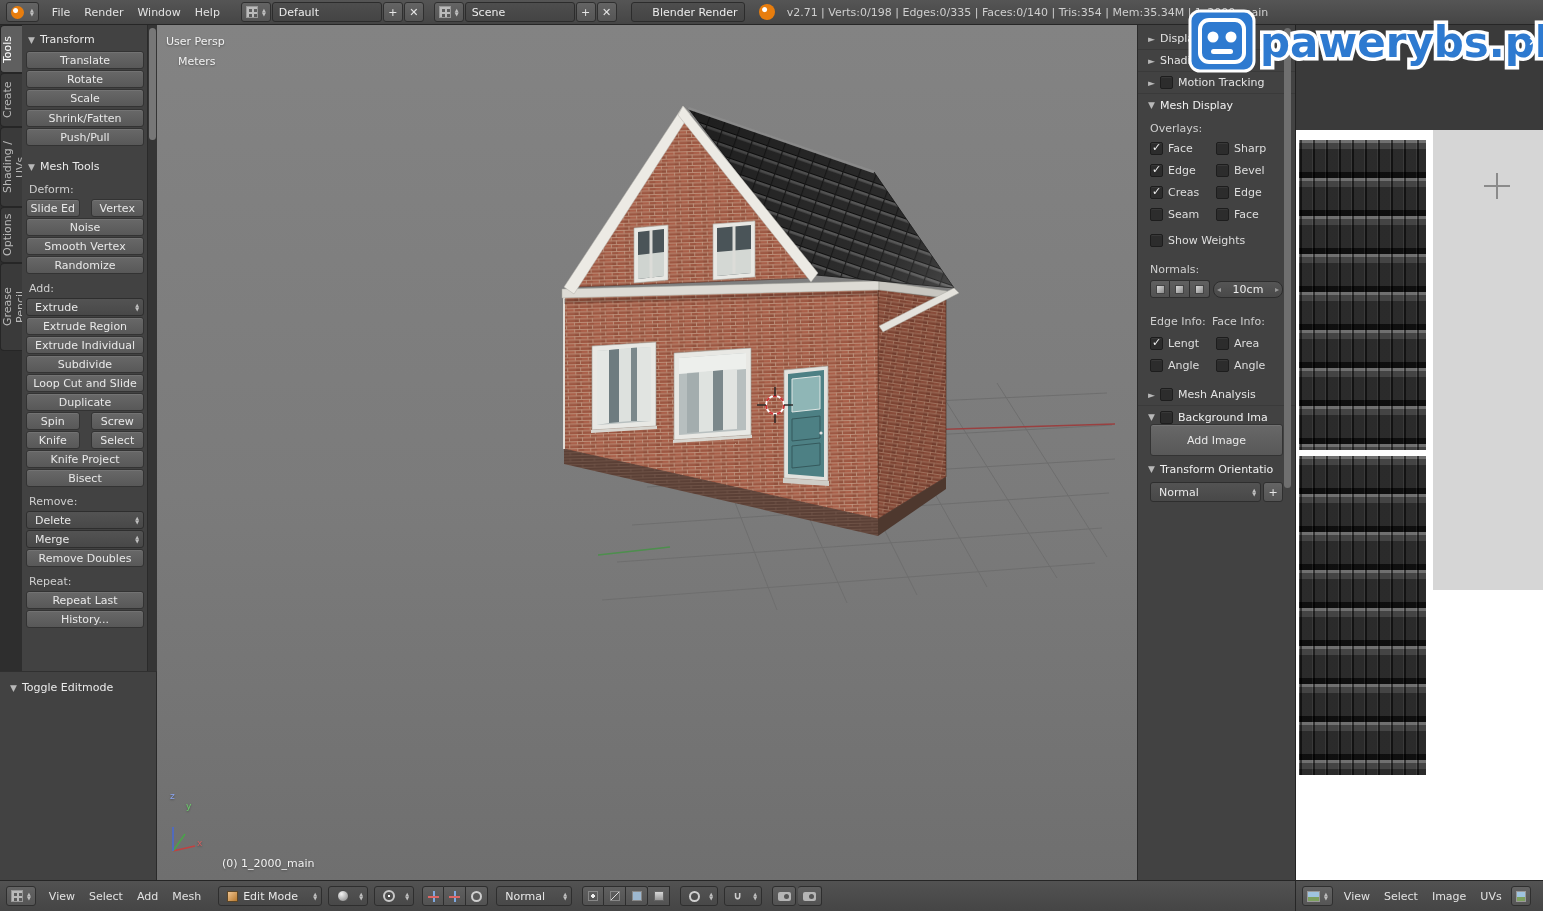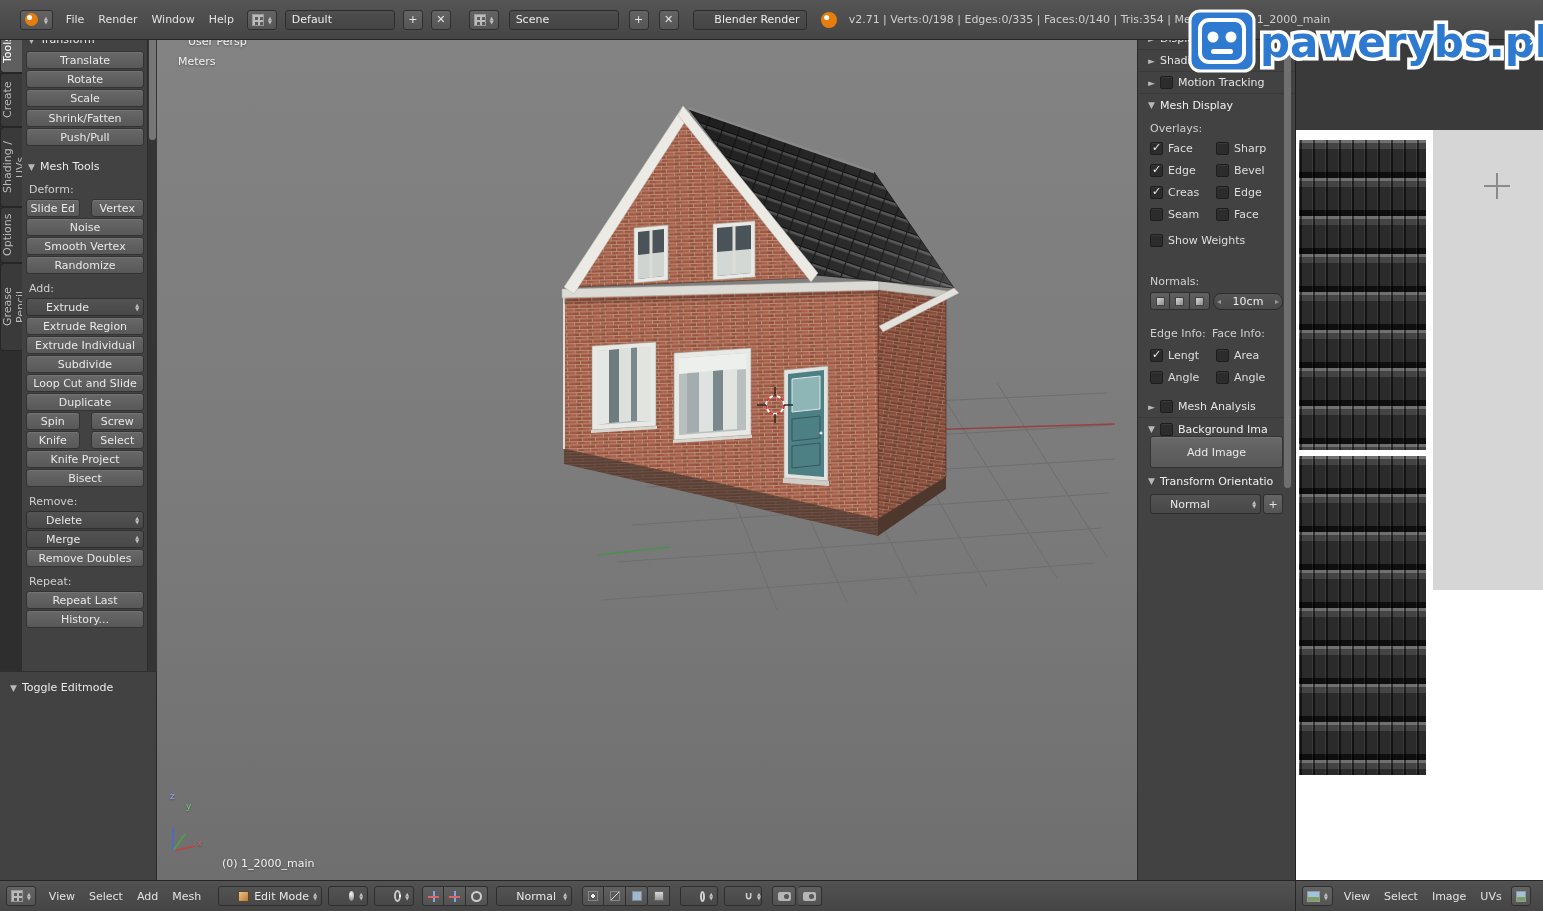--- a/index.html
+++ b/index.html
@@ -5,21 +5,21 @@
   * { margin:0; padding:0; box-sizing:border-box; }
   html,body { width:1543px; height:911px; overflow:hidden; }
   body { font-family:"DejaVu Sans", sans-serif; font-size:11px; color:#d8d8d8; background:#3f3f3f; position:relative; }
 
   
   .menu { padding:4px 7px; color:#e2e2e2; cursor:pointer; border-radius:3px; }
   .btn { display:flex; align-items:center; justify-content:center; height:18px;
          background:linear-gradient(#686868,#585858); border:1px solid #333;
          border-radius:3px; color:#e8e8e8; cursor:pointer;
          box-shadow:inset 0 1px rgba(255,255,255,0.08); white-space:nowrap; overflow:hidden; }
-  .dd   { display:flex; align-items:center; height:18px; padding:0 4px 0 19px;
+  .dd   { display:flex; align-items:center; height:18px; padding:0 4px 0 8px;
           background:linear-gradient(#535353,#484848); border:1px solid #2e2e2e;
           border-radius:3px; color:#e8e8e8; cursor:pointer; white-space:nowrap; overflow:hidden; }
   .dd-arrows { display:flex; flex-direction:column; margin-left:auto; font-size:5px; line-height:4px; color:#c0c0c0; padding-left:4px; }
   .dd-arrows::before { content:"▲"; }
   .dd-arrows::after  { content:"▼"; }
   .hbtn { display:flex; align-items:center; justify-content:center; height:20px;
           background:linear-gradient(#646464,#555); border:1px solid #2f2f2f; border-radius:3px;
           color:#e6e6e6; cursor:pointer; padding:0 4px; }
   .field { display:flex; align-items:center; height:20px; padding:0 6px;
            background:linear-gradient(#4e4e4e,#444); border:1px solid #2c2c2c; border-radius:3px; color:#ececec; cursor:text; }
@@ -28,23 +28,23 @@
          margin-right:5px; position:relative; cursor:pointer; }
   .cbx.checked::after { content:"✓"; position:absolute; left:1px; top:-2px; font-size:11px; color:#f0f0f0; }
   .numfield { position:relative; display:flex; align-items:center; justify-content:center; height:17px;
               background:linear-gradient(#555,#494949); border:1px solid #2d2d2d; border-radius:8px;
               color:#ececec; cursor:ew-resize; }
   .numfield::before { content:"◂"; position:absolute; left:3px; font-size:8px; color:#9a9a9a; }
   .numfield::after  { content:"▸"; position:absolute; right:3px; font-size:8px; color:#9a9a9a; }
   .tri { color:#b8b8b8; font-size:9px; margin-right:5px; }
 
   
-  #topbar { position:absolute; left:0; top:0; width:1543px; height:40px;
+  #topbar { position:absolute; left:0; top:0; width:1543px; height:25px;
             background:linear-gradient(#555,#454545); border-bottom:1px solid #262626;
-            display:flex; align-items:center; padding-left:20px; z-index:5; }
+            display:flex; align-items:center; padding-left:6px; z-index:5; }
   .blender-ball { width:13px; height:13px; border-radius:50%;
                   background:radial-gradient(circle at 35% 35%, #fff 0 2px, #e87d0d 3px 100%); margin-right:2px; }
   .stats { color:#cfcfcf; margin-left:10px; white-space:nowrap; }
 
   
   #tabstrip { position:absolute; left:0; top:25px; width:22px; height:646px; background:#2e2e2e; z-index:2; }
   .vtab { writing-mode:vertical-rl; transform:rotate(180deg); text-align:center;
           color:#b9b9b9; background:#3a3a3a; border:1px solid #262626; border-left:none;
           border-radius:0 4px 4px 0; width:22px; cursor:pointer; padding:6px 0; font-size:11px; }
   .vtab.active { background:#5f5f5f; color:#fff; }
@@ -137,33 +137,33 @@
 <div id="topbar">
   <div class="hbtn">
     <span class="blender-ball"></span>
     <span class="dd-arrows"></span>
   </div>
   <span class="menu" style="margin-left:6px">File</span>
   <span class="menu">Render</span>
   <span class="menu">Window</span>
   <span class="menu">Help</span>
 
-  <div style="display:flex; margin-left:6px; gap:8px">
+  <div style="display:flex; margin-left:14px; gap:1px">
     <div class="hbtn">
       <span class="ic grid"></span>
       <span class="dd-arrows"></span>
     </div>
     <div class="field" style="width:110px">
       <span>Default</span>
     </div>
     <div class="hbtn" style="width:20px">+</div>
     <div class="hbtn" style="width:20px">✕</div>
   </div>
 
-  <div style="display:flex; margin-left:18px; gap:10px">
+  <div style="display:flex; margin-left:10px; gap:1px">
     <div class="hbtn">
       <span class="ic grid"></span>
       <span class="dd-arrows"></span>
     </div>
     <div class="field" style="width:110px">
       <span>Scene</span>
     </div>
     <div class="hbtn" style="width:20px">+</div>
     <div class="hbtn" style="width:20px">✕</div>
   </div>
@@ -385,21 +385,21 @@
       <line x1="627" y1="380" x2="636" y2="380" stroke="#222" stroke-width="1.4"></line>
     </g>
 
     <g stroke-width="1.6">
       <line x1="16" y1="826" x2="38" y2="821" stroke="#c24040"></line>
       <line x1="16" y1="826" x2="28" y2="809" stroke="#4aa34a"></line>
       <line x1="16" y1="826" x2="16" y2="802" stroke="#4a6ad0"></line>
     </g>
   </svg>
 
-  <div class="vp-label" style="left:31px; top:10px">User Persp</div>
+  <div class="vp-label" style="left:9px; top:10px">User Persp</div>
   <div class="vp-label" style="left:21px; top:30px">Meters</div>
   <div class="vp-label" style="left:65px; bottom:10px">(0) 1_2000_main</div>
   <div class="vp-label" style="left:40px; top:813px; color:#d06060; font-size:9px">x</div>
   <div class="vp-label" style="left:29px; top:776px; color:#6ad06a; font-size:9px">y</div>
   <div class="vp-label" style="left:13px; top:766px; color:#8aa4f0; font-size:9px">z</div>
 </div>
 
 <div id="npanel">
   <div class="np-collapsed">
     <span class="tri">►</span>
@@ -461,21 +461,21 @@
         <span>Face</span>
       </span>
   </div>
   <div class="np-row" style="margin-top:4px">
     <span class="np-col" style="width:auto">
         <span class="cbx"></span>
         <span>Show Weights</span>
       </span>
   </div>
 
-  <div class="np-label" style="margin-top:24px">Normals:</div>
+  <div class="np-label" style="margin-top:12px">Normals:</div>
   <div class="np-row">
     <span class="mini-ic-btn">
         <span class="norm-ic"></span>
       </span>
     <span class="mini-ic-btn">
         <span class="norm-ic"></span>
       </span>
     <span class="mini-ic-btn">
         <span class="norm-ic"></span>
       </span>

